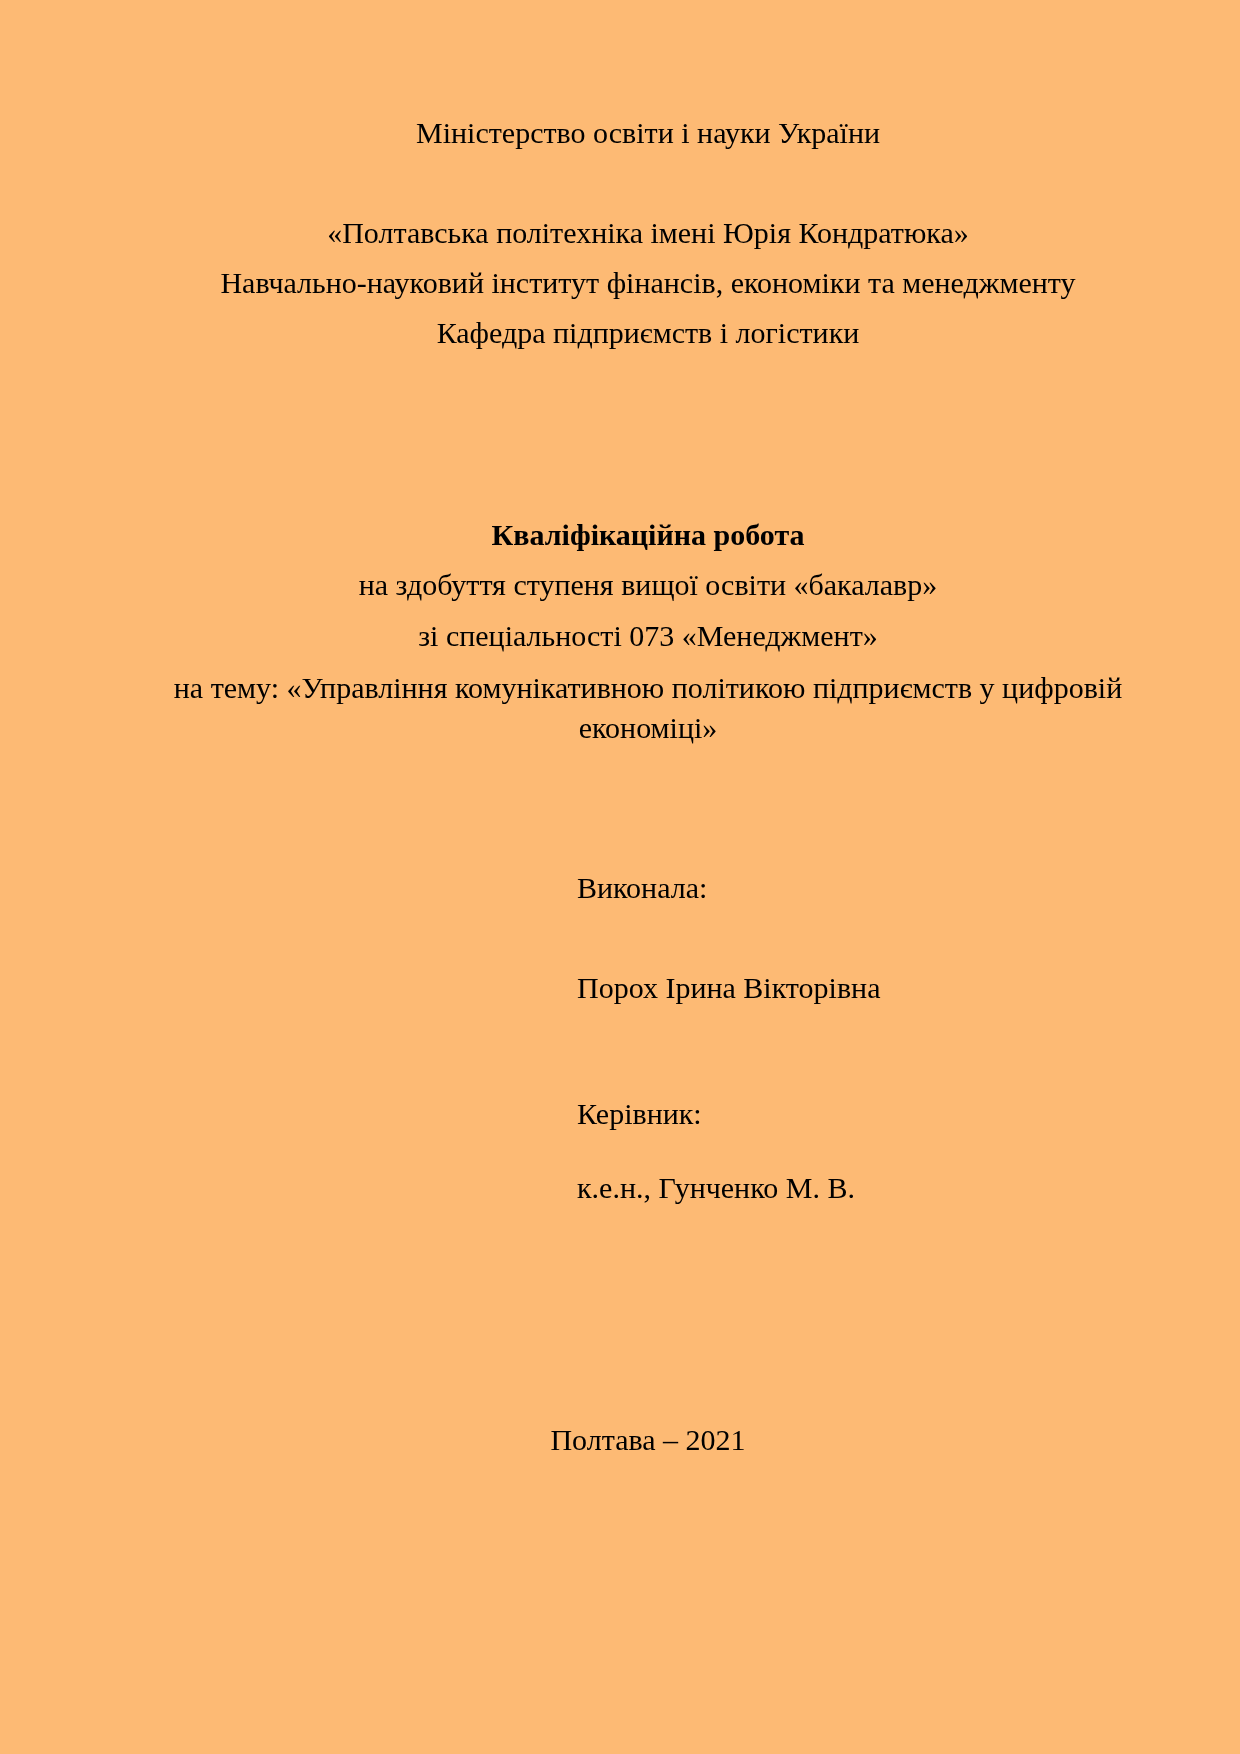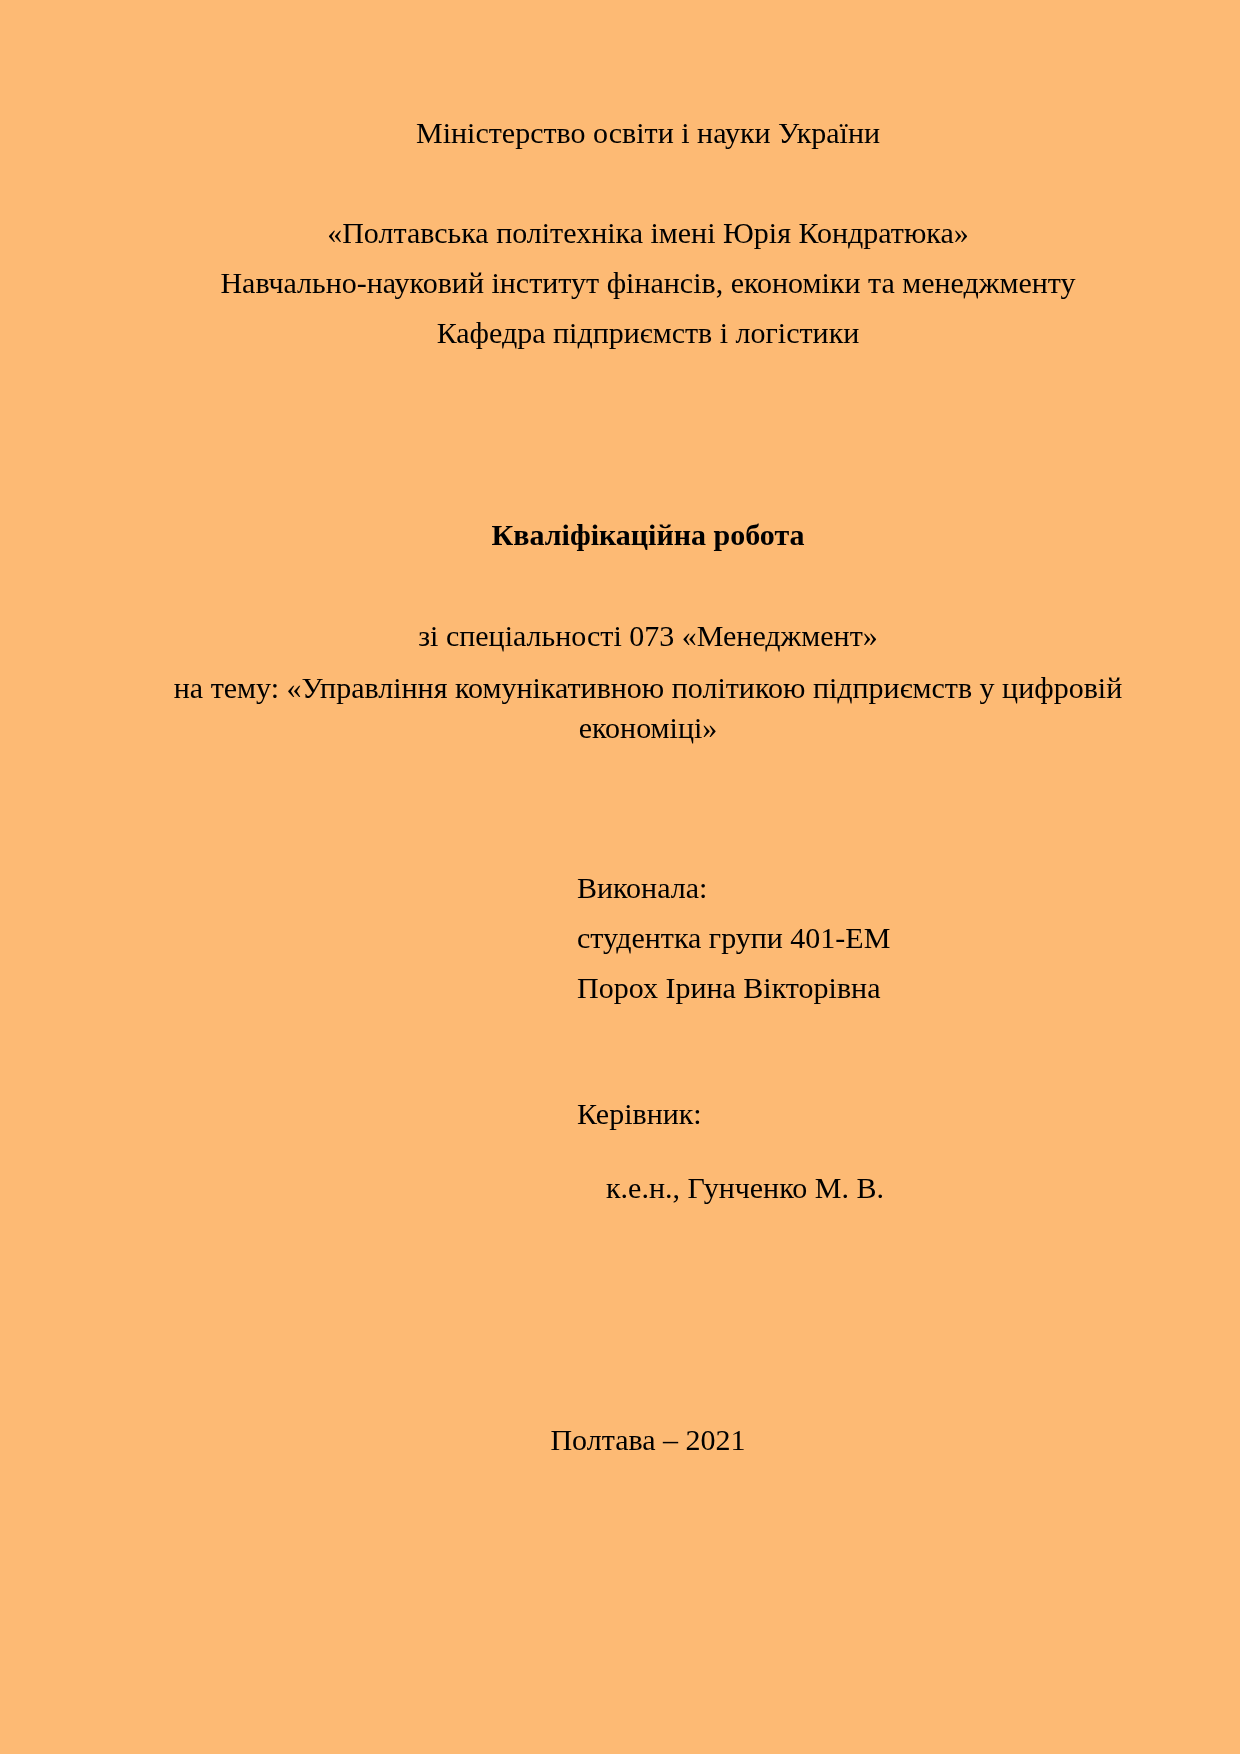--- a/index.html
+++ b/index.html
@@ -43,26 +43,26 @@
 <body>
 
 <div class="page">
 
   <div class="line center" style="top:108px;">Міністерство освіти і науки України</div>
   <div class="line center" style="top:258px;">Навчально-науковий інститут фінансів, економіки та менеджменту</div>
   <div class="line center" style="top:208px;">«Полтавська політехніка імені Юрія Кондратюка»</div>
   <div class="line center" style="top:308px;">Кафедра підприємств і логістики</div>
 
   <div class="line center bold" style="top:510px;">Кваліфікаційна робота</div>
+  <div class="line center" style="top:560px;">на здобуття ступеня вищої освіти «бакалавр»</div>
   <div class="line center" style="top:611px;">зі спеціальності 073 «Менеджмент»</div>
   <div class="line center" style="top:663px;">на тему: «Управління комунікативною політикою підприємств у цифровій</div>
   <div class="line center" style="top:703px;font-family:Liberation Serif, serif;">економіці»</div>
 
   <div class="line left-block" style="top:863px;">Виконала:</div>
-  <div class="line left-block" style="top:913px;">студентка групи 401-ЕМ</div>
   <div class="line left-block" style="top:963px;">Порох Ірина Вікторівна</div>
 
   <div class="line left-block" style="top:1089px;">Керівник:</div>
-  <div class="line left-block" style="top:1163px;margin-left:29px;">к.е.н., Гунченко М. В.</div>
+  <div class="line left-block" style="top:1163px;">к.е.н., Гунченко М. В.</div>
 
   <div class="line center" style="top:1415px;">Полтава – 2021</div>
 
 </div>
 
 </body></html>

